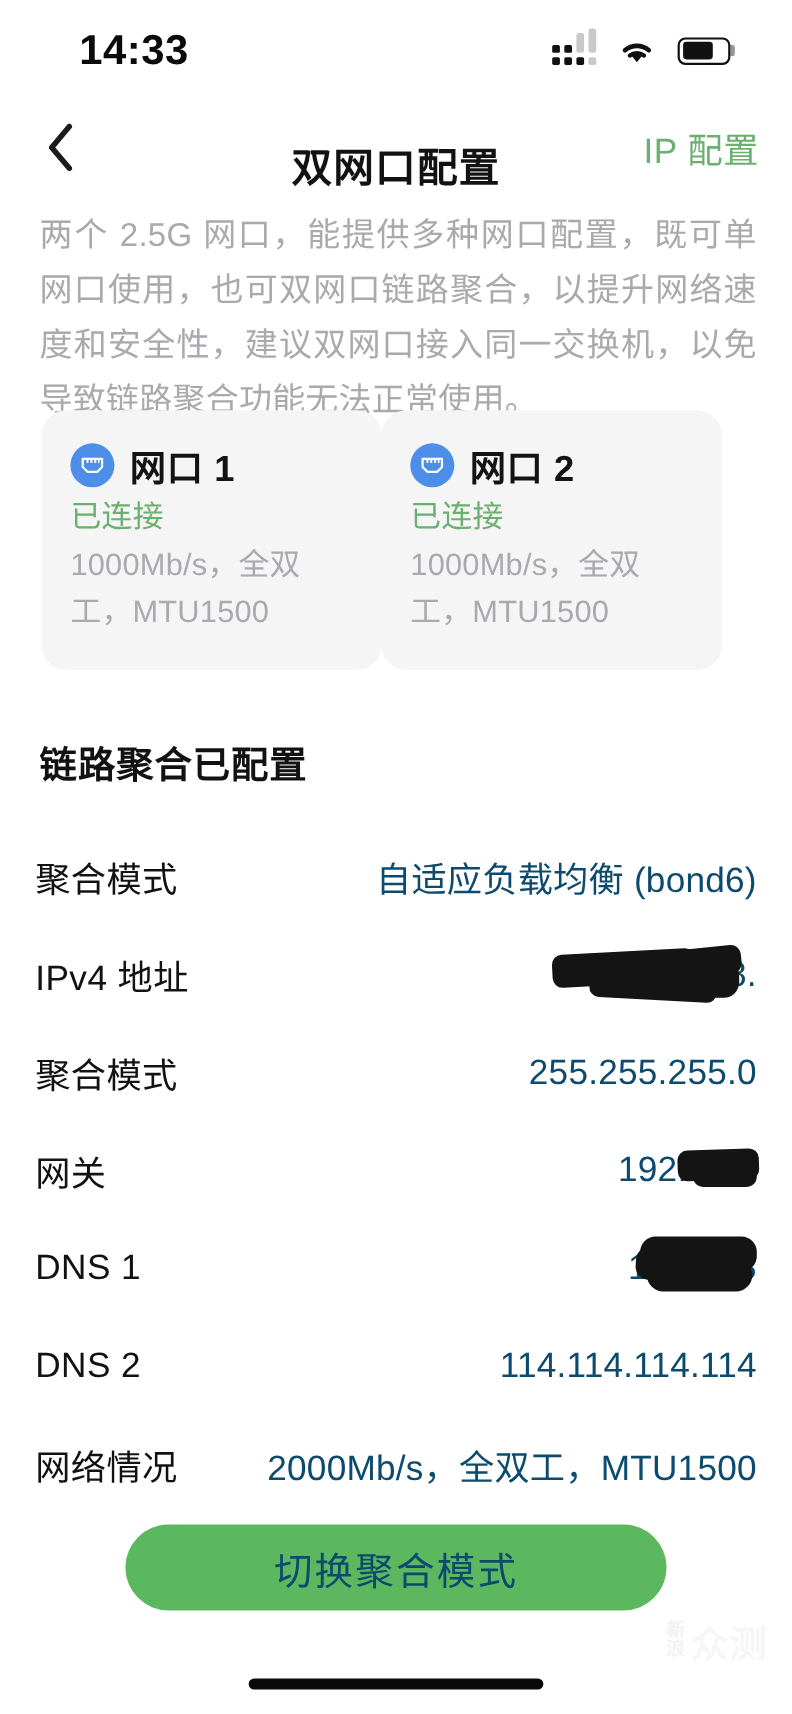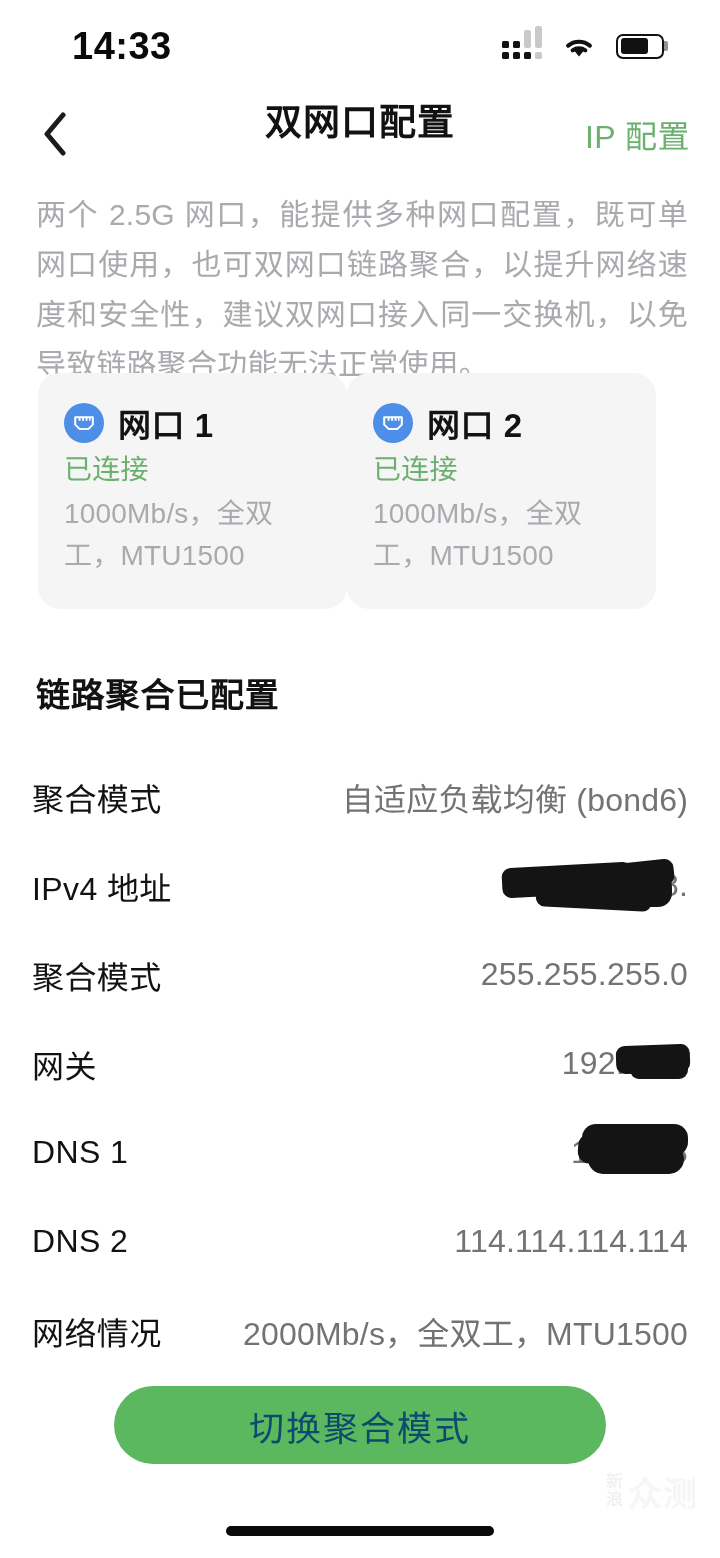--- a/index.html
+++ b/index.html
@@ -52,21 +52,21 @@
     transform:translateY(-50%);
     width:4px; height:10px;
     background:#111; border-radius:0 2px 2px 0;
     opacity:.45;
   }
 
   
   .navbar {
     position:absolute; top:92px; left:0;
     width:720px; height:84px;
-    display:flex; align-items:flex-start;
+    display:flex; align-items:flex-end;
   }
   .nav-back {
     position:absolute; left:26px; top:50%;
     transform:translateY(-50%);
     width:58px; height:58px;
     display:flex; align-items:center; justify-content:center;
     cursor:pointer;
   }
   .nav-title {
     width:100%; text-align:center;
@@ -143,21 +143,21 @@
     justify-content:space-between;
     padding:0 32px 0 32px;
   }
   .row-label {
     font-size:32px; color:#121212;
     letter-spacing:0.4px;
     white-space:nowrap;
   }
   .row-value {
     position:relative;
-    font-size:32px; color:#737373;
+    font-size:32px; color:#0c4a6e;
     letter-spacing:0.2px;
     white-space:nowrap;
     text-align:left;
   }
 
   
   .redact { position:absolute; pointer-events:none; }
   .redact span {
     position:absolute;
     background:#141414;

